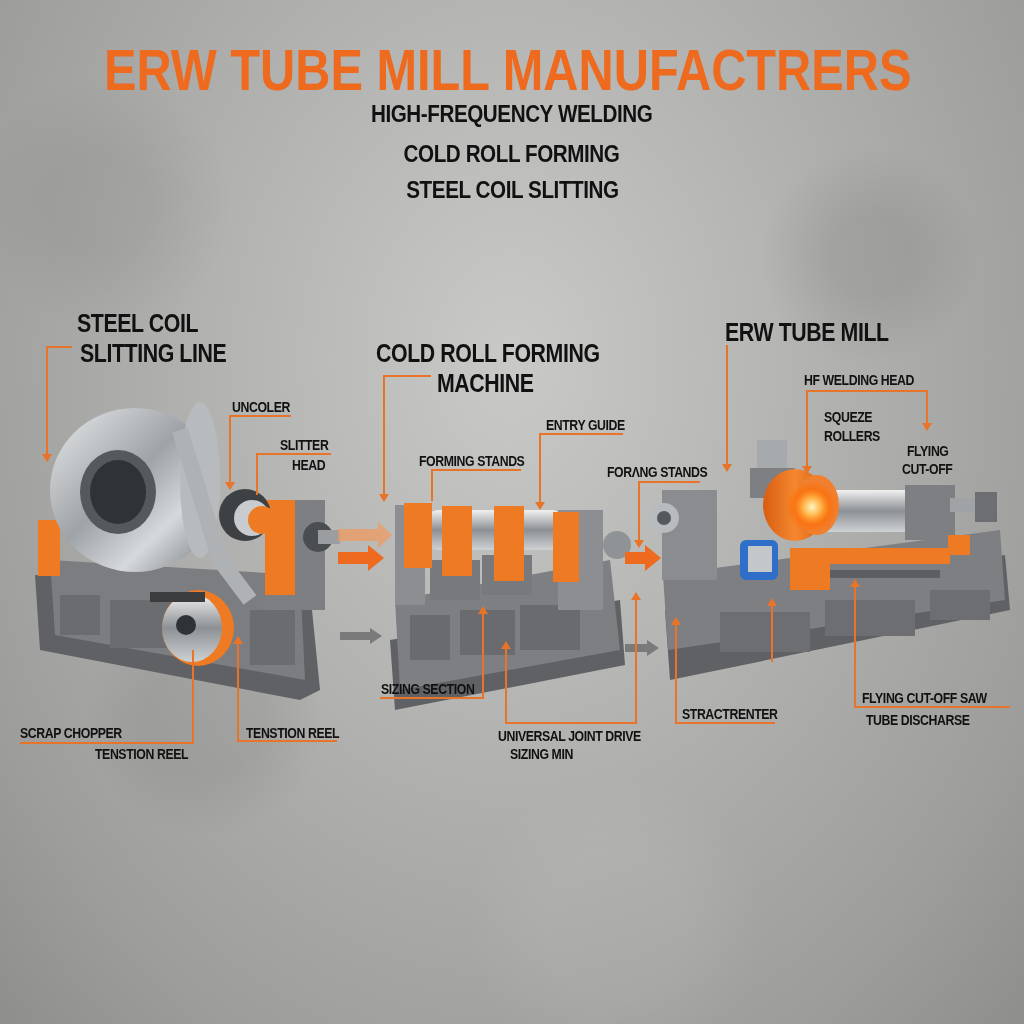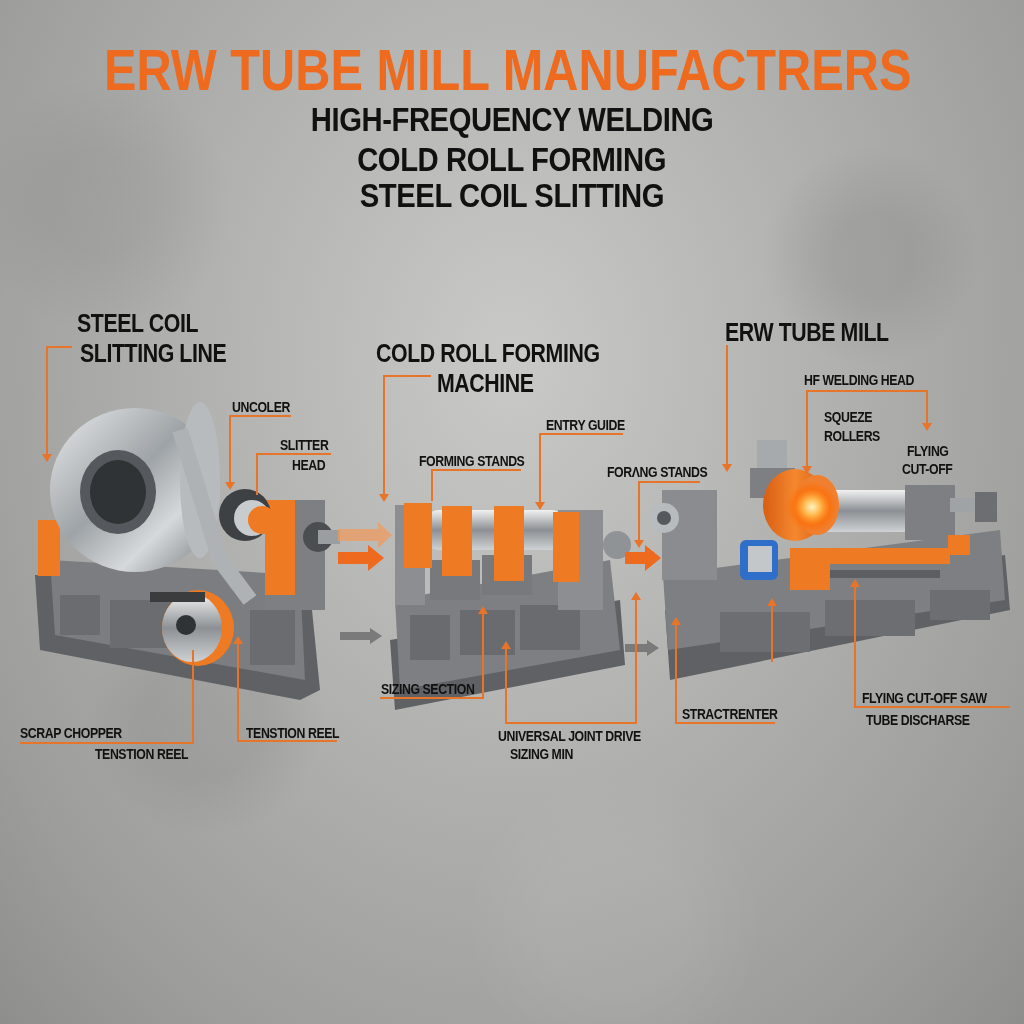--- a/index.html
+++ b/index.html
@@ -12,21 +12,21 @@
   }
   .tex{position:absolute;inset:0;pointer-events:none;
     background:
       radial-gradient(circle at 20% 70%, rgba(0,0,0,.06) 0 60px, transparent 120px),
       radial-gradient(circle at 85% 25%, rgba(0,0,0,.08) 0 40px, transparent 110px),
       radial-gradient(circle at 60% 90%, rgba(255,255,255,.06) 0 70px, transparent 150px),
       radial-gradient(circle at 10% 20%, rgba(0,0,0,.05) 0 50px, transparent 130px);
   }
   .txt{position:absolute;font-weight:700;color:#111;letter-spacing:-.5px;white-space:nowrap;transform:scaleX(.82);transform-origin:left top}
   .title{left:104px;top:36px;font-size:58px;color:#ee6a1f;transform:scaleX(.84);letter-spacing:0}
-  .sub{font-size:34px;text-align:center;left:0;width:1024px;transform:none}
+  .sub{font-size:24px;text-align:center;left:0;width:1024px;transform:none}
   .sub span{display:inline-block;transform:scaleX(.86)}
   .sec{font-size:26px;line-height:30px}
   .lbl{font-size:15px;line-height:17px}
   .ln{position:absolute;background:#e8742a}
   .ah{position:absolute;width:0;height:0;border-left:5px solid transparent;border-right:5px solid transparent}
   .ah.d{border-top:8px solid #e8742a}
   .ah.u{border-bottom:8px solid #e8742a}
   .flow{position:absolute;height:0}
   .flow .bar{position:absolute;left:0;top:-6px;height:12px}
   .flow .tip{position:absolute;top:-13px;width:0;height:0;border-top:13px solid transparent;border-bottom:13px solid transparent}

